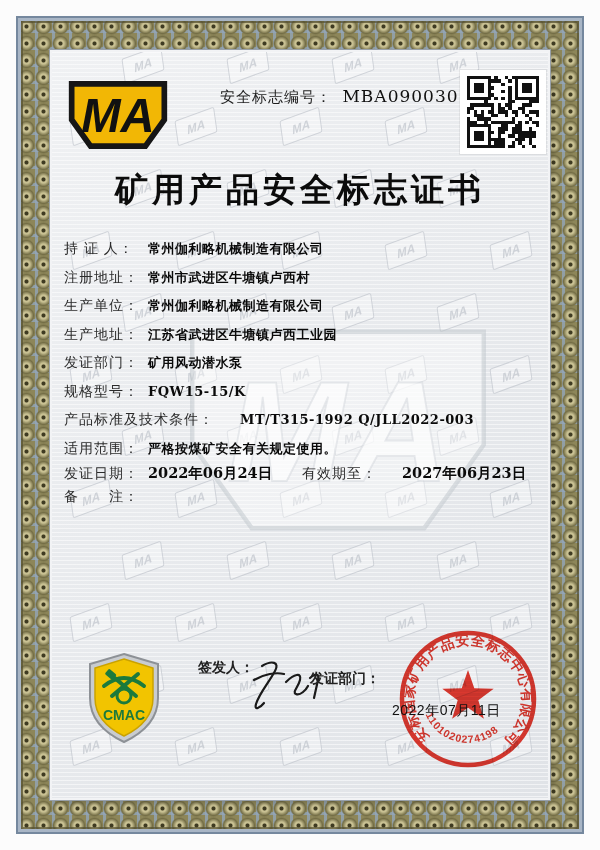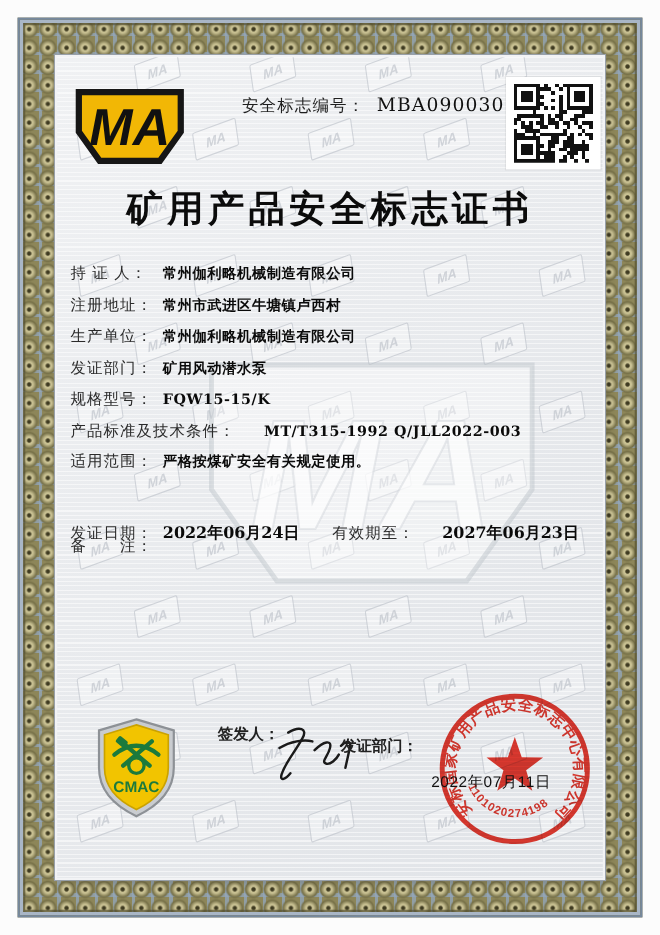--- a/index.html
+++ b/index.html
@@ -41,21 +41,21 @@
   .qr svg{width:100%;height:100%;}
   .title{position:absolute;left:0;right:0;top:116px;text-align:center;
     font-family:"DejaVu Serif","Liberation Serif",serif;font-weight:bold;
     font-size:33px;color:#0b0b0b;letter-spacing:4px;}
   .fields{position:absolute;left:12px;top:188px;width:478px;}
   .row{display:flex;align-items:baseline;margin-bottom:10.5px;}
   .row .lbl{flex:0 0 84px;font-size:14px;color:#2b2b2b;letter-spacing:1px;}
   .row .val{font-family:"DejaVu Serif","Liberation Serif",serif;font-weight:bold;
     font-size:13px;color:#0a0a0a;letter-spacing:.5px;}
   .row.long .lbl{flex:0 0 auto;margin-right:26px;}
-  .dates{position:absolute;left:12px;top:423px;display:flex;align-items:flex-end;white-space:nowrap;}
+  .dates{position:absolute;left:12px;top:412px;display:flex;align-items:flex-end;white-space:nowrap;}
   .dates .lbl{font-size:14px;color:#2b2b2b;letter-spacing:1px;}
   .dates .val{font-family:"DejaVu Serif","Liberation Serif",serif;font-weight:bold;
     font-size:14.5px;color:#0a0a0a;}
   .dates .l1{width:84px;} .dates .v1{width:154px;} .dates .l2{width:100px;}
   .remark{position:absolute;left:12px;top:436px;font-size:14px;color:#2b2b2b;letter-spacing:1px;}
   .statement{position:absolute;left:10px;right:8px;top:506px;
     font-family:"DejaVu Serif","Liberation Serif",serif;font-weight:bold;
     font-size:13.5px;line-height:1.62;color:#0d0d0d;text-align:justify;text-indent:2em;}
   .cmac{position:absolute;left:34px;top:600px;width:76px;height:92px;}
   .issuer-lbl{position:absolute;left:146px;top:607px;font-size:14px;font-weight:bold;color:#222;}
@@ -402,20 +402,24 @@
           </div>
           <div class="row">
             <span class="lbl">注册地址：</span>
             <span class="val">常州市武进区牛塘镇卢西村</span>
           </div>
           <div class="row">
             <span class="lbl">生产单位：</span>
             <span class="val">常州伽利略机械制造有限公司</span>
           </div>
           <div class="row">
+            <span class="lbl">生产地址：</span>
+            <span class="val">江苏省武进区牛塘镇卢西工业园</span>
+          </div>
+          <div class="row">
             <span class="lbl">发证部门：</span>
             <span class="val">矿用风动潜水泵</span>
           </div>
           <div class="row">
             <span class="lbl">规格型号：</span>
             <span class="val">FQW15-15/K</span>
           </div>
           <div class="row long">
             <span class="lbl">产品标准及技术条件：</span>
             <span class="val">MT/T315-1992 Q/JLL2022-003</span>

